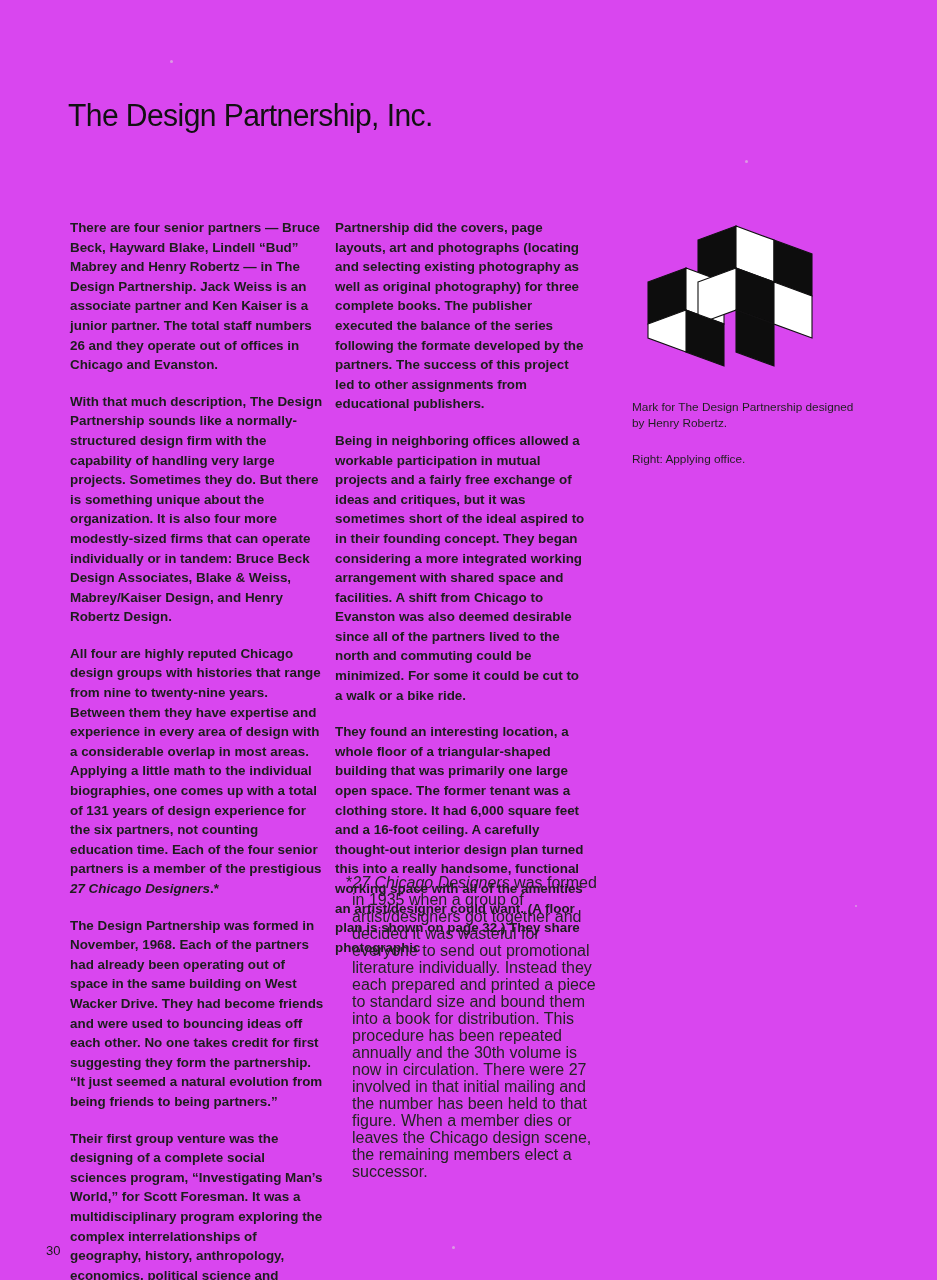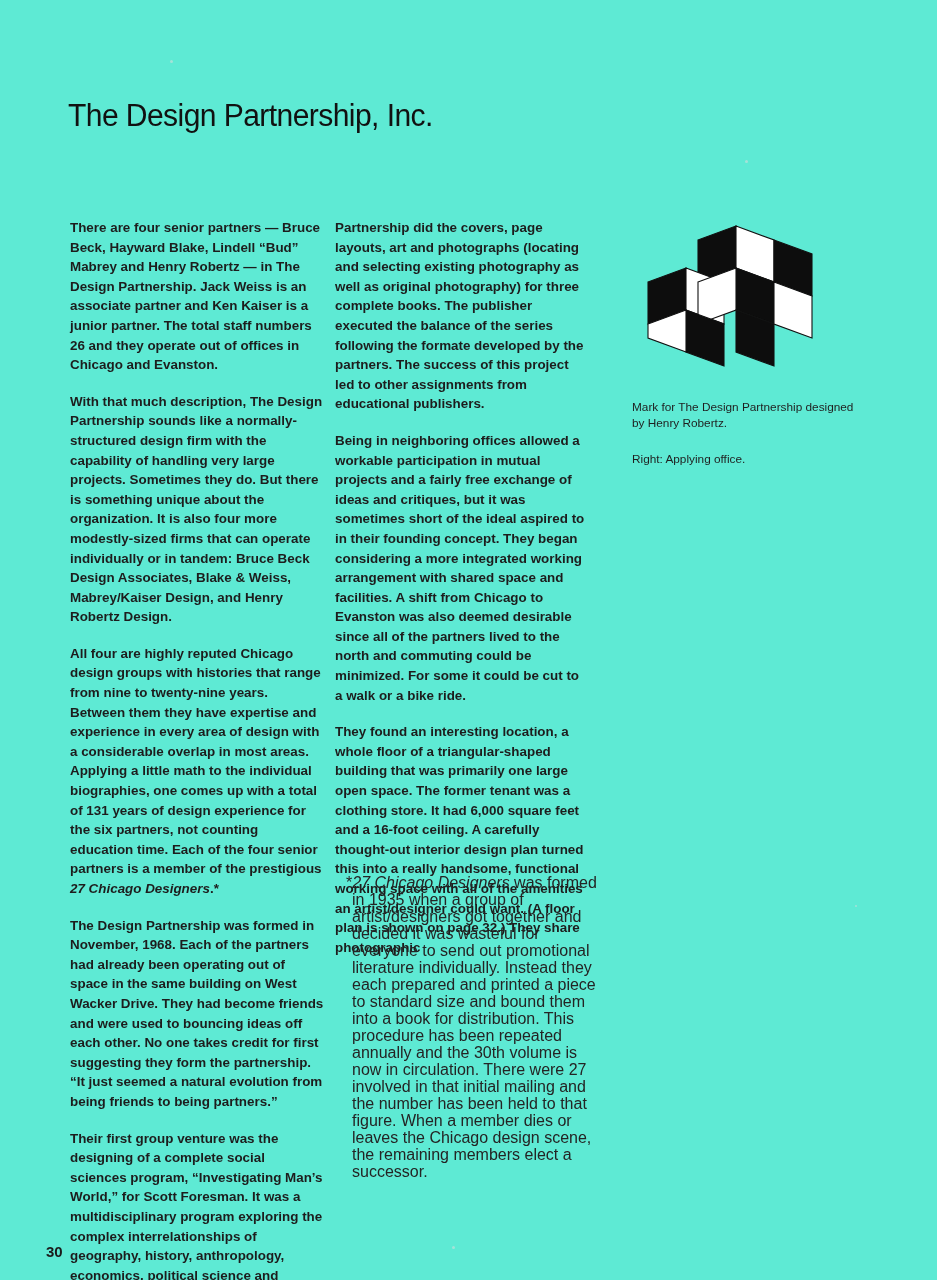--- a/index.html
+++ b/index.html
@@ -11,21 +11,21 @@
     width: 937px;
     height: 1280px;
     position: relative;
     font-family: "Liberation Sans", sans-serif;
     color: #1b1b1b;
     overflow: hidden;
   }
   .page {
     position: absolute;
     inset: 0;
-    background: #5eead4;
+    background: #d946ef;
   }
 
   
   .title {
     position: absolute;
     left: 68px;
     top: 98px;
     font-size: 31px;
     letter-spacing: -0.6px;
     font-weight: 400;
@@ -93,23 +93,22 @@
     width: 230px;
   }
   .caption-mark { top: 399px; }
   .caption-right { top: 451px; }
 
   
   .folio {
     position: absolute;
     left: 46px;
     top: 1243px;
-    font-size: 15px;
+    font-size: 13px;
     color: #1b1b1b;
-    font-weight: bold;
   }
 
   
   .speck {
     position: absolute;
     background: #dedddb;
     border-radius: 50%;
     opacity: .55;
   }
 </style>

